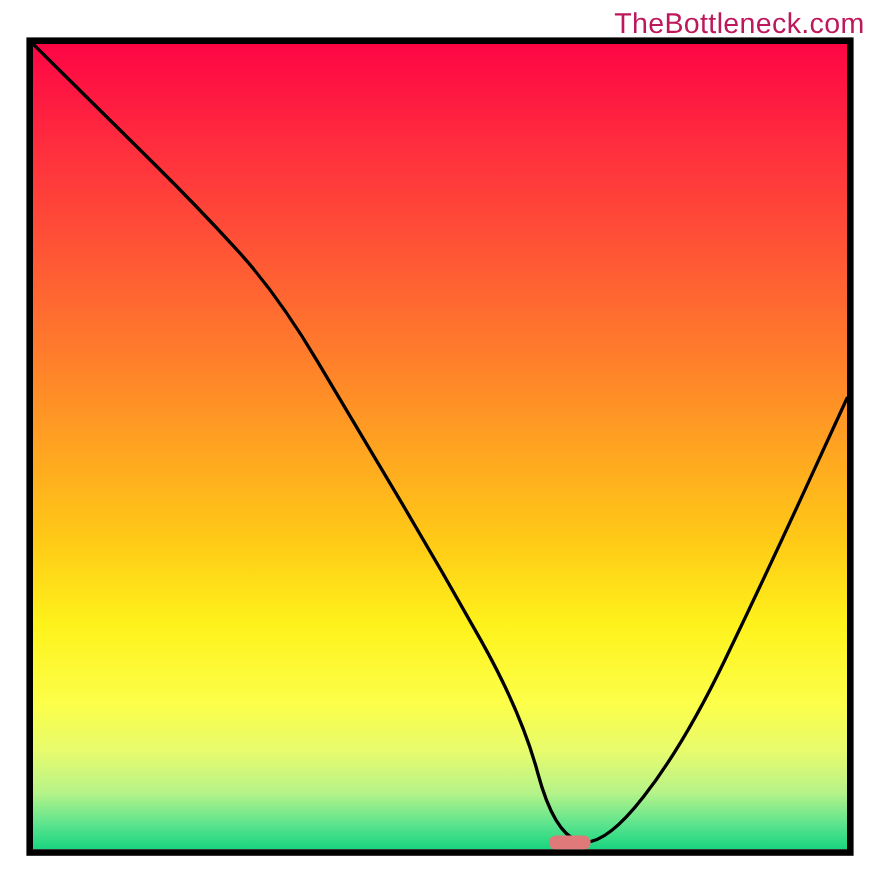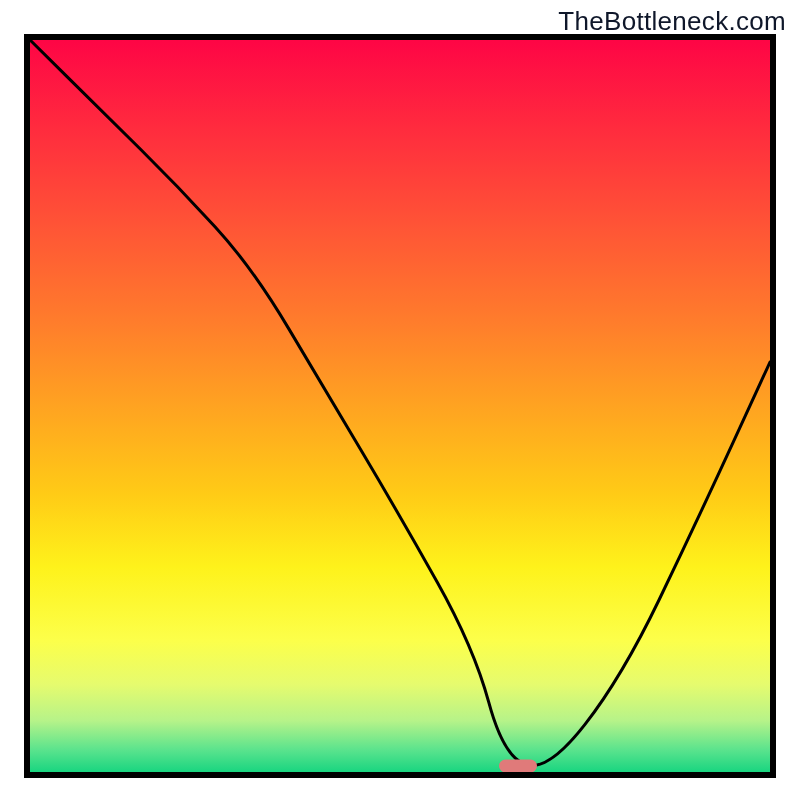--- a/index.html
+++ b/index.html
@@ -12,21 +12,21 @@
   }
   .container {
     position: relative;
     width: 800px;
     height: 800px;
   }
   .watermark {
     position: absolute;
     top: 6px;
     right: 14px;
-    color: #0f172a;
+    color: #be185d;
     font-size: 26px;
     font-weight: 500;
     letter-spacing: 0.3px;
     z-index: 50;
   }
   .plot-frame {
     position: absolute;
     left: 24px;
     top: 34px;
     width: 752px;

